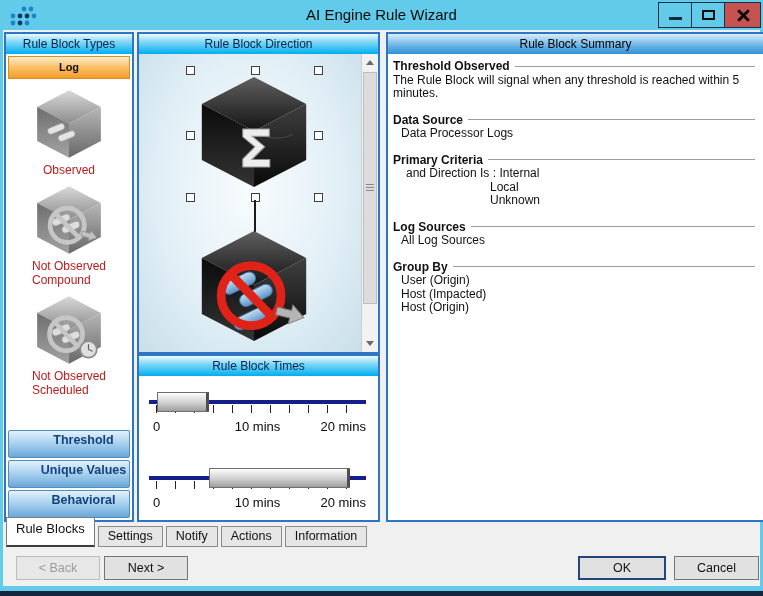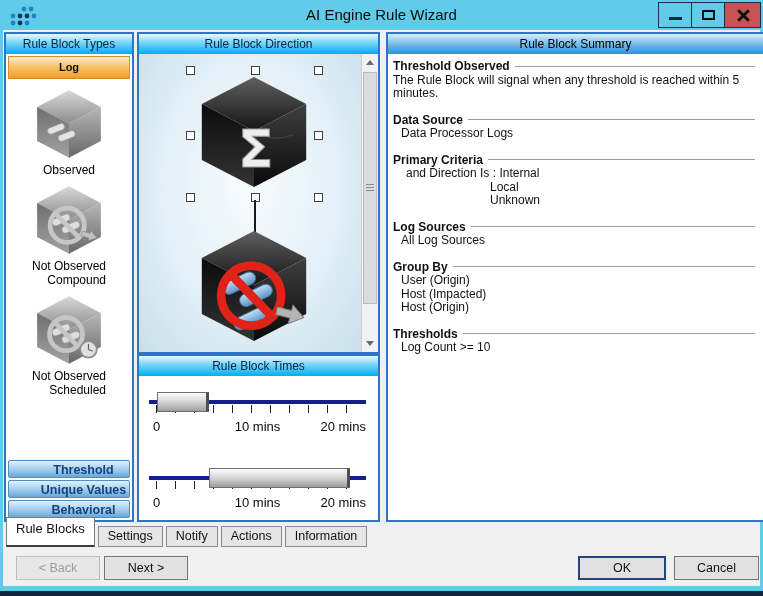--- a/index.html
+++ b/index.html
@@ -34,23 +34,23 @@
   .panel-header.deep { color:#000;
     background:linear-gradient(180deg,#d9eefb 0%,#6fb6e6 55%,#2e93d5 100%); }
 
   
   .types-panel { left:1px; top:2px; width:130px; height:490px; display:flex; flex-direction:column; }
   .log-btn { margin:2px; height:23px; border:1px solid #d88e23; font-weight:bold; font-size:11px;
     text-align:center; line-height:21px; cursor:pointer;
     background:linear-gradient(180deg,#feeccb 0%,#fac36e 45%,#f49d2a 100%); }
   .types-body { flex:1; display:flex; flex-direction:column; align-items:center; overflow:hidden; }
   .type-item { display:flex; flex-direction:column; align-items:center; margin-top:7px; cursor:pointer; }
-  .type-label { color:#000000; line-height:14px; text-align:right; margin-top:3px; }
+  .type-label { color:#b91c1c; line-height:14px; text-align:left; margin-top:3px; }
   .categories { padding:0 2px 2px; }
-  .cat-btn { height:18px; line-height:19px; margin-top:2px; text-align:center; font-weight:bold;
+  .cat-btn { height:28px; line-height:19px; margin-top:2px; text-align:center; font-weight:bold;
     color:#14427d; border:1px solid #4f8fc0; border-radius:2px; cursor:pointer; font-size:12.5px;
     background:linear-gradient(180deg,#e2f1fc 0%,#a6cfee 50%,#69a7da 100%);padding-left:29px; }
 
   
   .designer-panel { left:134px; top:2px; width:243px; height:322px; }
   .designer-body { position:absolute; top:20px; left:0; right:17px; bottom:0;
     background:radial-gradient(ellipse at 50% 45%, #f8fcfe 0%, #e3f0f7 55%, #c8dfe9 100%); }
   .handle { position:absolute; width:9px; height:9px; background:#fff; border:1px solid #3f3f3f; }
   .connector { position:absolute; left:115px; top:146px; width:2px; height:38px; background:#1b1b1b; }
   .cube-top { position:absolute; left:57px; top:18px; }
@@ -352,27 +352,20 @@
         </div>
         <div class="sec">
           <div class="sec-title">
               <span>Group By</span>
               <span class="rule"></span>
             </div>
           <div class="sec-line">User (Origin)</div>
           <div class="sec-line">Host (Impacted)</div>
           <div class="sec-line">Host (Origin)</div>
         </div>
-        <div class="sec">
-          <div class="sec-title">
-              <span>Thresholds</span>
-              <span class="rule"></span>
-            </div>
-          <div class="sec-line">Log Count &gt;= 10</div>
-        </div>
       </div>
     </div>
 
     <div class="tabs">
       <div class="tab active">Rule Blocks</div>
       <div class="tab">Settings</div>
       <div class="tab">Notify</div>
       <div class="tab">Actions</div>
       <div class="tab">Information</div>
     </div>

